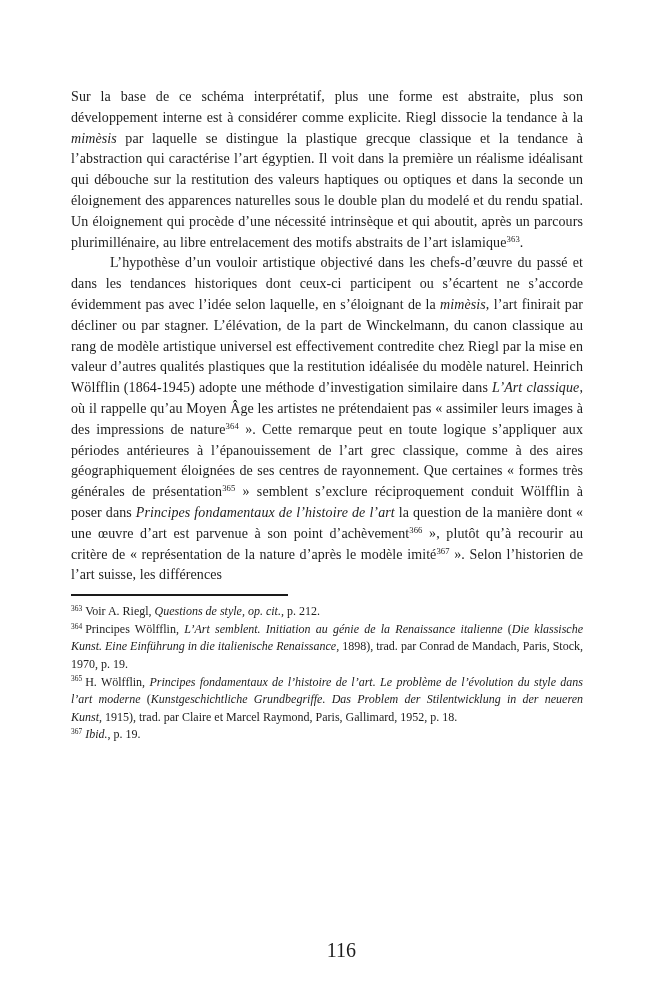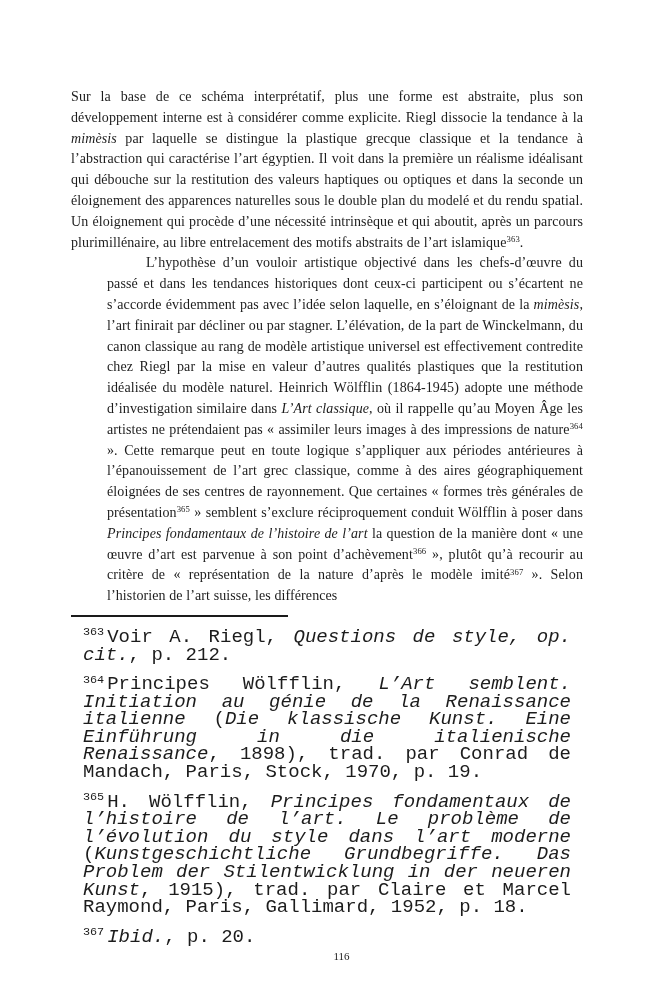--- a/index.html
+++ b/index.html
@@ -16,61 +16,60 @@
     padding: 87px 67px 0 71px;
     position: relative;
   }
   .para {
     margin: 0;
     font-size: 14px;
     line-height: 20.8px;
     text-align: justify;
     letter-spacing: 0.1px;
   }
-  .para.indent { text-indent: 39px; margin-left: 36px; }
+  .para.indent { text-indent: 39px; }
   em { font-style: italic; }
   sup.fn-ref, sup.fn-marker {
     font-size: 0.62em;
     line-height: 0;
     vertical-align: baseline;
     position: relative;
     top: -0.55em;
   }
   .fn-sep {
     width: 217px;
     border: 0;
     border-top: 2px solid #1a1a1a;
     margin: 8px 0 7px 0;
   }
   .footnote {
-    margin: 12px;
-    font-size: 19px;
+    margin: 0;
+    font-size: 12px;
     line-height: 17.6px;
     text-align: justify;
-    font-family: Liberation Mono, monospace;
   }
   .footnote sup.fn-marker { margin-right: 3px; }
   .page-number {
     position: absolute;
     left: 0; right: 0;
     bottom: 45px;
     text-align: center;
-    font-size: 11px;
+    font-size: 20px;
     margin-left: 33px;
   }
 </style>
 </head>
 <body>
 
 <div class="page">
   <div id="paragraphs">
       <p class="para"><span>Sur la base de ce schéma interprétatif, plus une forme est abstraite, plus son développement interne est à considérer comme explicite. Riegl dissocie la tendance à la </span><em>mimèsis</em><span> par laquelle se distingue la plastique grecque classique et la tendance à l’abstraction qui caractérise l’art égyptien. Il voit dans la première un réalisme idéalisant qui débouche sur la restitution des valeurs haptiques ou optiques et dans la seconde un éloignement des apparences naturelles sous le double plan du modelé et du rendu spatial. Un éloignement qui procède d’une nécessité intrinsèque et qui aboutit, après un parcours plurimillénaire, au libre entrelacement des motifs abstraits de l’art islamique</span><sup class="fn-ref">363</sup><span>.</span></p>
       <p class="para indent"><span>L’hypothèse d’un vouloir artistique objectivé dans les chefs-d’œuvre du passé et dans les tendances historiques dont ceux-ci participent ou s’écartent ne s’accorde évidemment pas avec l’idée selon laquelle, en s’éloignant de la </span><em>mimèsis</em><span>, l’art finirait par décliner ou par stagner. L’élévation, de la part de Winckelmann, du canon classique au rang de modèle artistique universel est effectivement contredite chez Riegl par la mise en valeur d’autres qualités plastiques que la restitution idéalisée du modèle naturel. Heinrich Wölfflin (1864-1945) adopte une méthode d’investigation similaire dans </span><em>L’Art classique</em><span>, où il rappelle qu’au Moyen Âge les artistes ne prétendaient pas « assimiler leurs images à des impressions de nature</span><sup class="fn-ref">364</sup><span> ». Cette remarque peut en toute logique s’appliquer aux périodes antérieures à l’épanouissement de l’art grec classique, comme à des aires géographiquement éloignées de ses centres de rayonnement. Que certaines « formes très générales de présentation</span><sup class="fn-ref">365</sup><span> » semblent s’exclure réciproquement conduit Wölfflin à poser dans </span><em>Principes fondamentaux de l’histoire de l’art</em><span> la question de la manière dont « une œuvre d’art est parvenue à son point d’achèvement</span><sup class="fn-ref">366</sup><span> », plutôt qu’à recourir au critère de « représentation de la nature d’après le modèle imité</span><sup class="fn-ref">367</sup><span> ». Selon l’historien de l’art suisse, les différences</span></p>
     </div>
   <hr class="fn-sep">
   <div id="footnotes">
       <p class="footnote"><sup class="fn-marker">363</sup><span>Voir A. Riegl, </span><em>Questions de style, op. cit.</em><span>, p. 212.</span></p>
       <p class="footnote"><sup class="fn-marker">364</sup><span>Principes Wölfflin, </span><em>L’Art semblent. Initiation au génie de la Renaissance italienne</em><span> (</span><em>Die klassische Kunst. Eine Einführung in die italienische Renaissance</em><span>, 1898), trad. par Conrad de Mandach, Paris, Stock, 1970, p. 19.</span></p>
       <p class="footnote"><sup class="fn-marker">365</sup><span>H. Wölfflin, </span><em>Principes fondamentaux de l’histoire de l’art. Le problème de l’évolution du style dans l’art moderne</em><span> (</span><em>Kunstgeschichtliche Grundbegriffe. Das Problem der Stilentwicklung in der neueren Kunst</em><span>, 1915), trad. par Claire et Marcel Raymond, Paris, Gallimard, 1952, p. 18.</span></p>
-      <p class="footnote"><sup class="fn-marker">367</sup><em>Ibid.</em><span>, p. 20.</span></p>
+      <p class="footnote"><sup class="fn-marker">367</sup><em>Ibid.</em><span>, p. 19.</span></p>
     </div>
   <div class="page-number">116</div>
 </div>
 
 </body></html>

